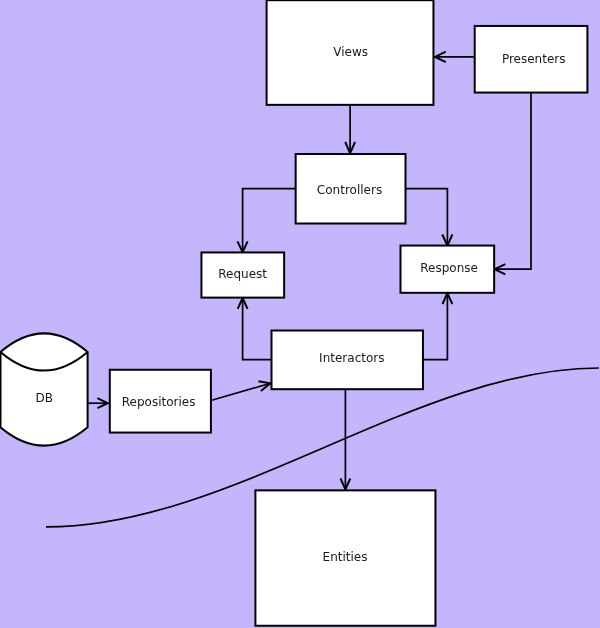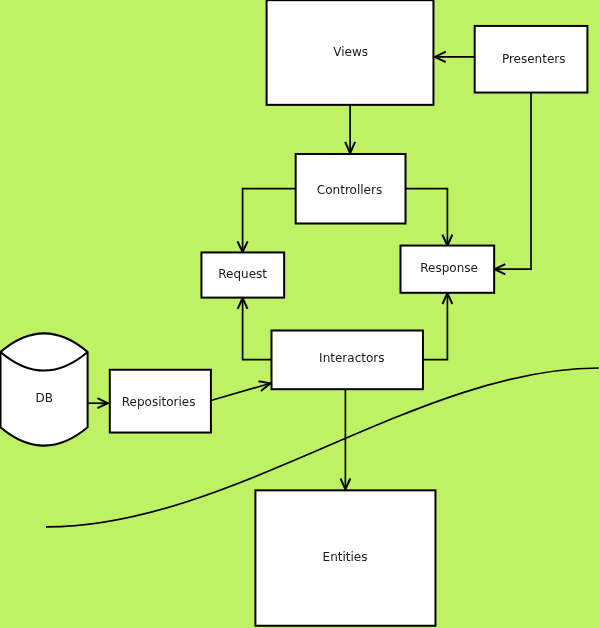--- a/index.html
+++ b/index.html
@@ -1,17 +1,17 @@
 <!DOCTYPE html>
 <html><head>
 <meta charset="utf-8">
 <title>Clean Architecture Diagram</title>
 <style>
   html,body{margin:0;padding:0;background:#ffffff;}
-  #page{position:relative;width:600px;height:628px;background:#bef264;overflow:hidden;}
+  #page{position:relative;width:600px;height:628px;background:#c4b5fd;overflow:hidden;}
   svg#canvas{display:block;width:600px;height:628px;}
   .node-box{fill:#ffffff;stroke:#000000;stroke-width:2;}
   .node-shape{fill:#ffffff;stroke:#000000;stroke-width:2;stroke-linejoin:miter;}
   .node-shape-line{fill:none;stroke:#000000;stroke-width:2;stroke-linejoin:miter;}
   .conn{fill:none;stroke:#000000;stroke-width:1.7;stroke-linecap:butt;stroke-linejoin:miter;}
   .arrowhead{fill:none;stroke:#000000;stroke-width:2;stroke-linecap:butt;stroke-linejoin:miter;}
   .boundary{fill:none;stroke:#000000;stroke-width:1.7;stroke-linecap:butt;}
   .label{font-family:"DejaVu Sans",sans-serif;font-size:12px;fill:#1a1a1a;text-anchor:middle;}
 </style>
 </head>

